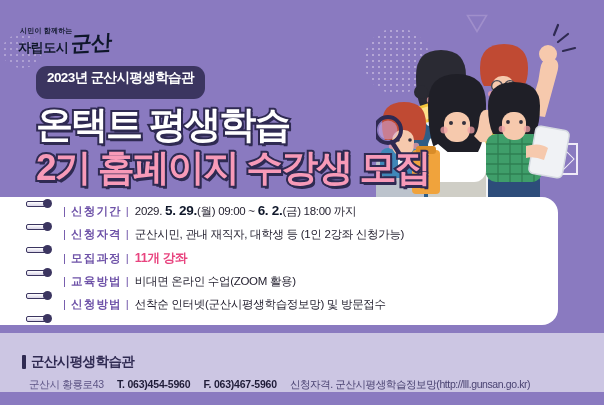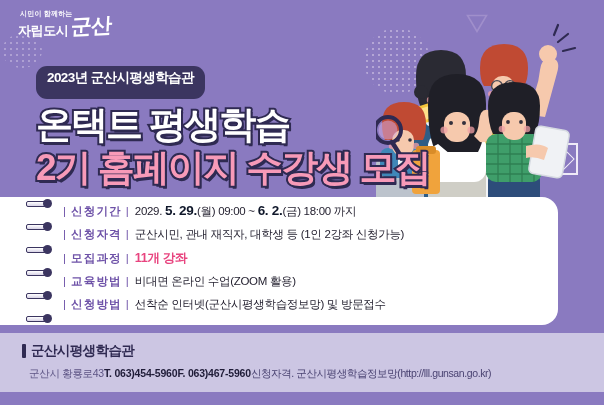--- a/index.html
+++ b/index.html
@@ -73,22 +73,22 @@
     transform: rotate(-45deg);
     color: #efeaf7;
     font-size: 11px;
     line-height: 1;
     font-family: "Liberation Serif", serif;
   }
 
   
   .city-logo {
     position: absolute;
-    left: 18px; top: 10px;
-    color: #ffffff;
+    left: 18px; top: 27px;
+    color: #0f172a;
     line-height: 1.05;
   }
   .city-logo .sub {
     font-size: 7px;
     letter-spacing: .2px;
     font-weight: 700;
     opacity: .96;
     margin-left: 2px;
   }
   .city-logo .main-row {
@@ -234,40 +234,41 @@
 
   
   .footer {
     position: absolute;
     left: 0; bottom: 13px;
     width: 604px; height: 59px;
     background: #ccc6e3;
   }
   .footer-inner {
     position: absolute;
-    left: 22px; top: 9px;
+    left: 22px; top: 20px;
     right: 10px;
   }
   .org-row { display: flex; align-items: center; gap: 5px; }
   .org-bar {
     width: 4px; height: 14px;
     background: #2f2a52;
     border-radius: 1px;
   }
   .org-name {
     color: #2f2a52;
     font-size: 13.5px;
     font-weight: 700;
     letter-spacing: -.6px;
   }
   .contact-row {
     display: flex;
     align-items: baseline;
     margin-top: 7px;
     padding-left: 7px;
+    gap: 13px;
     white-space: nowrap;
   }
   .addr { color: #5c5484; font-size: 10.5px; letter-spacing: -.3px; }
   .tel, .fax {
     color: #1f1c38; font-size: 10.5px; font-weight: 700; letter-spacing: -.2px;
   }
   .homepage { color: #4a4372; font-size: 10.5px; letter-spacing: -.4px; }
 
   .bottom-strip {
     position: absolute;

